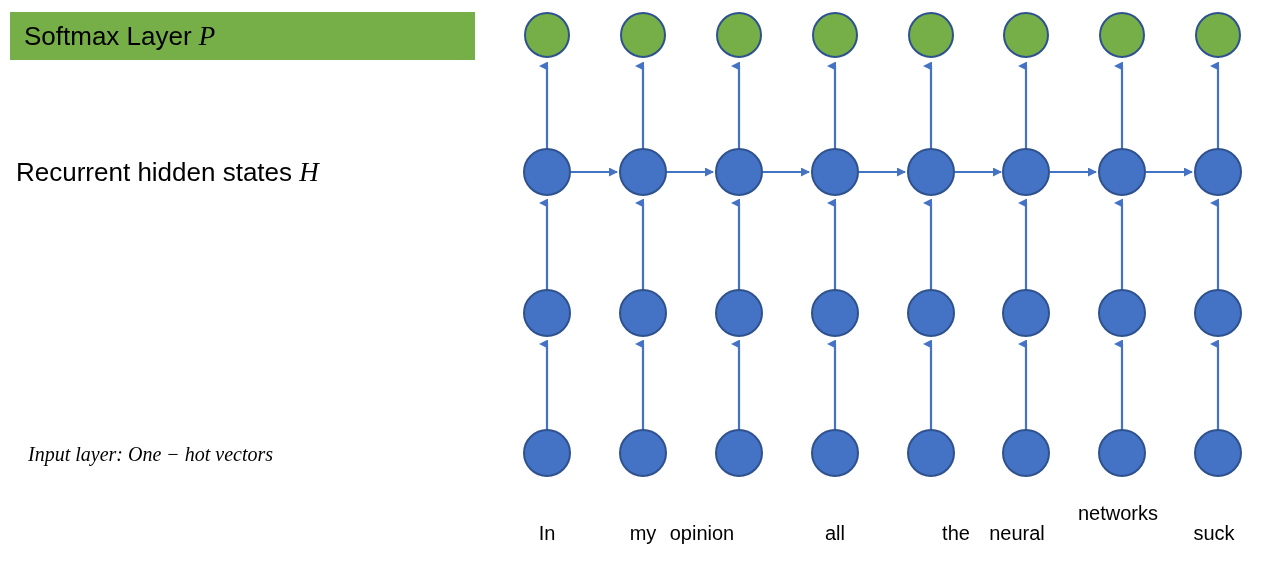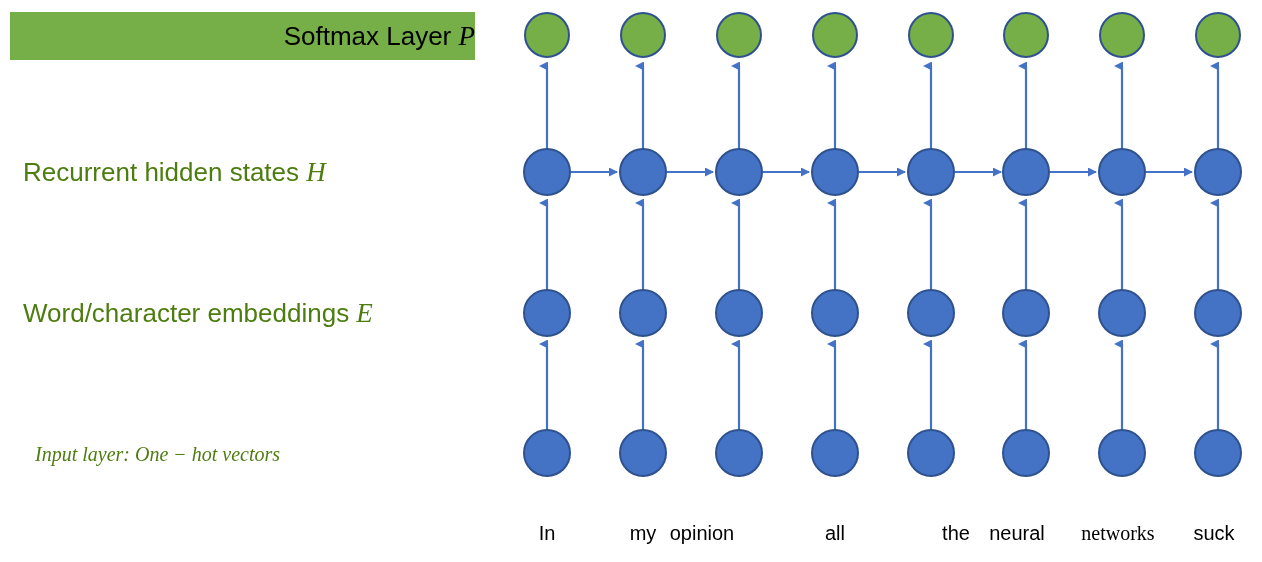--- a/index.html
+++ b/index.html
@@ -12,26 +12,25 @@
     width: 1262px;
     height: 562px;
     background: #ffffff;
     overflow: hidden;
     font-family: "Liberation Sans", sans-serif;
   }
 
   
   .layer-label {
     position: absolute;
-    color: #4d7c0f;
+    color: #000000;
     font-family: "Liberation Sans", sans-serif;
     font-size: 26px;
     line-height: 34px;
     white-space: nowrap;
-    margin-left: 7px;
   }
   .layer-label .mathvar {
     font-family: "Liberation Serif", serif;
     font-style: italic;
     font-size: 27px;
   }
   .layer-label.italic-all {
     font-family: "Liberation Serif", serif;
     font-style: italic;
     font-size: 20px;
@@ -40,23 +39,22 @@
   
   #softmax-banner {
     position: absolute;
     left: 10px;
     top: 12px;
     width: 465px;
     height: 48px;
     background: #76AE48;
     display: flex;
     align-items: center;
-    padding-left: 6px;
+    padding-left: 14px;
     box-sizing: border-box;
-    justify-content: flex-end;
   }
   #softmax-banner .banner-text {
     color: #000000;
     font-family: "Liberation Sans", sans-serif;
     font-size: 26px;
     white-space: nowrap;
   }
   #softmax-banner .banner-text .mathvar {
     font-family: "Liberation Serif", serif;
     font-style: italic;
@@ -101,21 +99,20 @@
 <body>
 
 <div id="canvas">
 
   <div id="softmax-banner">
     <span class="banner-text"><span>Softmax Layer </span><span class="mathvar">P</span></span>
   </div>
 
   <div class="layer-label" style="left:16px; top:155px;"><span>Recurrent hidden states </span><span class="mathvar">H</span></div>
 
-  <div class="layer-label" style="left:16px; top:296px;"><span>Word/character embeddings </span><span class="mathvar">E</span></div>
 
   <div class="layer-label italic-all" style="left:28px; top:437px;">Input layer: One − hot vectors</div>
 
   <svg id="graph" viewBox="0 0 1262 562" xmlns="http://www.w3.org/2000/svg">
     <defs>
       <marker id="arrowUp" markerWidth="9" markerHeight="9" refX="4.5" refY="8" orient="auto" markerUnits="userSpaceOnUse">
         <path d="M4.5,0 L9,9 L0,9 Z" fill="#4472C4"></path>
       </marker>
       <marker id="arrowRight" markerWidth="9" markerHeight="9" refX="8" refY="4.5" orient="auto" markerUnits="userSpaceOnUse">
         <path d="M9,4.5 L0,9 L0,0 Z" fill="#4472C4"></path>
@@ -213,16 +210,16 @@
   <div class="node blue" style="left:1002px; top:429px; width:48px; height:48px;"></div>
   <div class="node blue" style="left:1098px; top:429px; width:48px; height:48px;"></div>
   <div class="node blue" style="left:1194px; top:429px; width:48px; height:48px;"></div>
 
   <div class="token-word" style="left:547px; top:518px;">In</div>
   <div class="token-word" style="left:643px; top:518px;text-align:right;">my</div>
   <div class="token-word" style="left:702px; top:518px;">opinion</div>
   <div class="token-word" style="left:835px; top:518px;">all</div>
   <div class="token-word" style="left:956px; top:518px;">the</div>
   <div class="token-word" style="left:1017px; top:518px;">neural</div>
-  <div class="token-word" style="left:1118px; top:518px;font-family:Liberation Serif, serif;">networks</div>
+  <div class="token-word" style="left:1118px; top:498px;">networks</div>
   <div class="token-word" style="left:1214px; top:518px;">suck</div>
 
 </div>
 
 </body></html>

